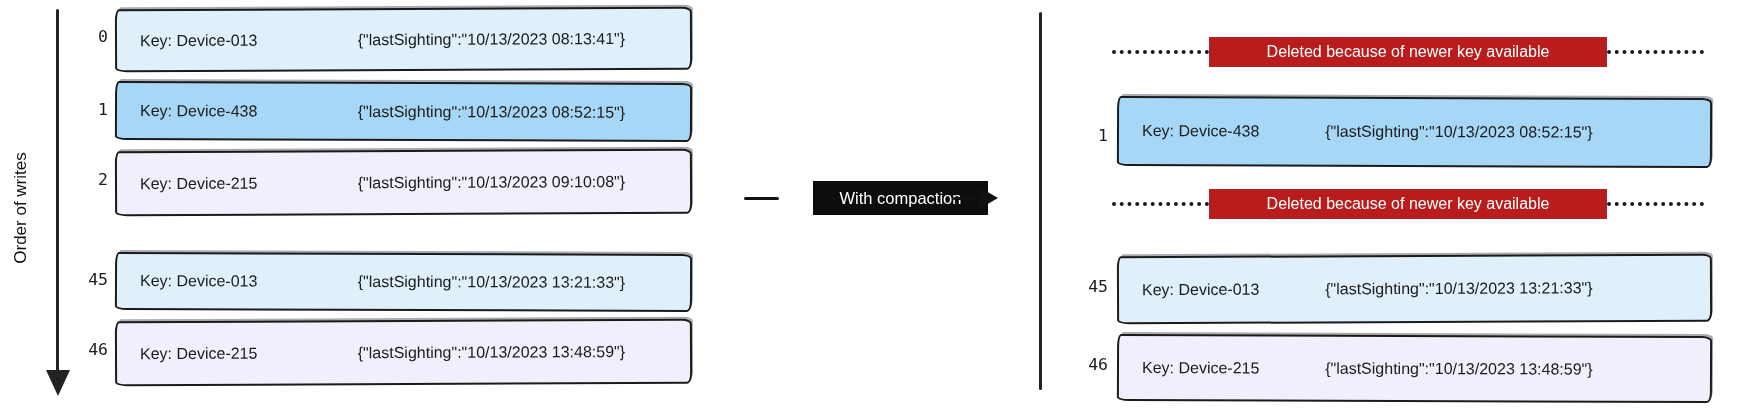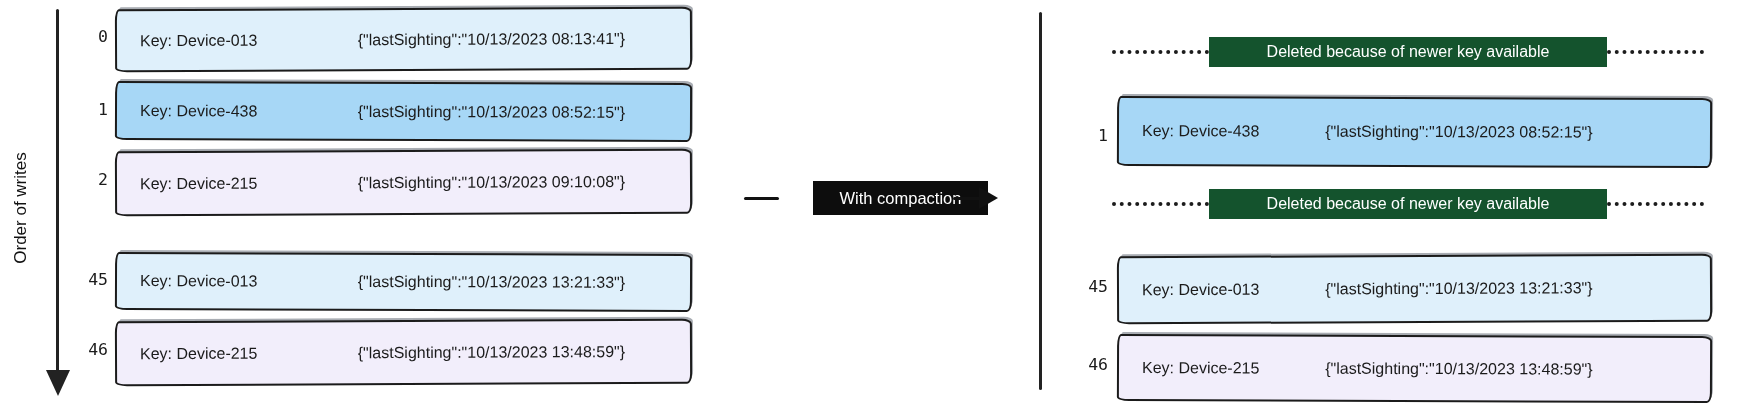--- a/index.html
+++ b/index.html
@@ -36,21 +36,21 @@
   .c-medblue{background:#a7d7f6;}
   .c-lavender{background:#f2eefb;}
 
   
   .chip{background:#0d0d0d;color:#fff;display:flex;align-items:center;
        justify-content:center;font-size:16.5px;white-space:nowrap;margin-left:35px;}
 
   
   .deleted-row{position:absolute;display:flex;align-items:center;}
   .dots{flex:1;height:0;border-top:4.5px dotted #1c1c1c;}
-  .deleted-label{flex:0 0 auto;padding:6px 58px;background:#14532d;color:#fff;
+  .deleted-label{flex:0 0 auto;padding:6px 58px;background:#b91c1c;color:#fff;
        font-size:16px;white-space:nowrap;}
 </style>
 </head>
 <body>
 
 <div class="axis-label-wrap">
   <span class="axis-label">Order of writes</span>
 </div>
 
 <div class="vline" style="left:56px;top:9px;height:363px;"></div>

